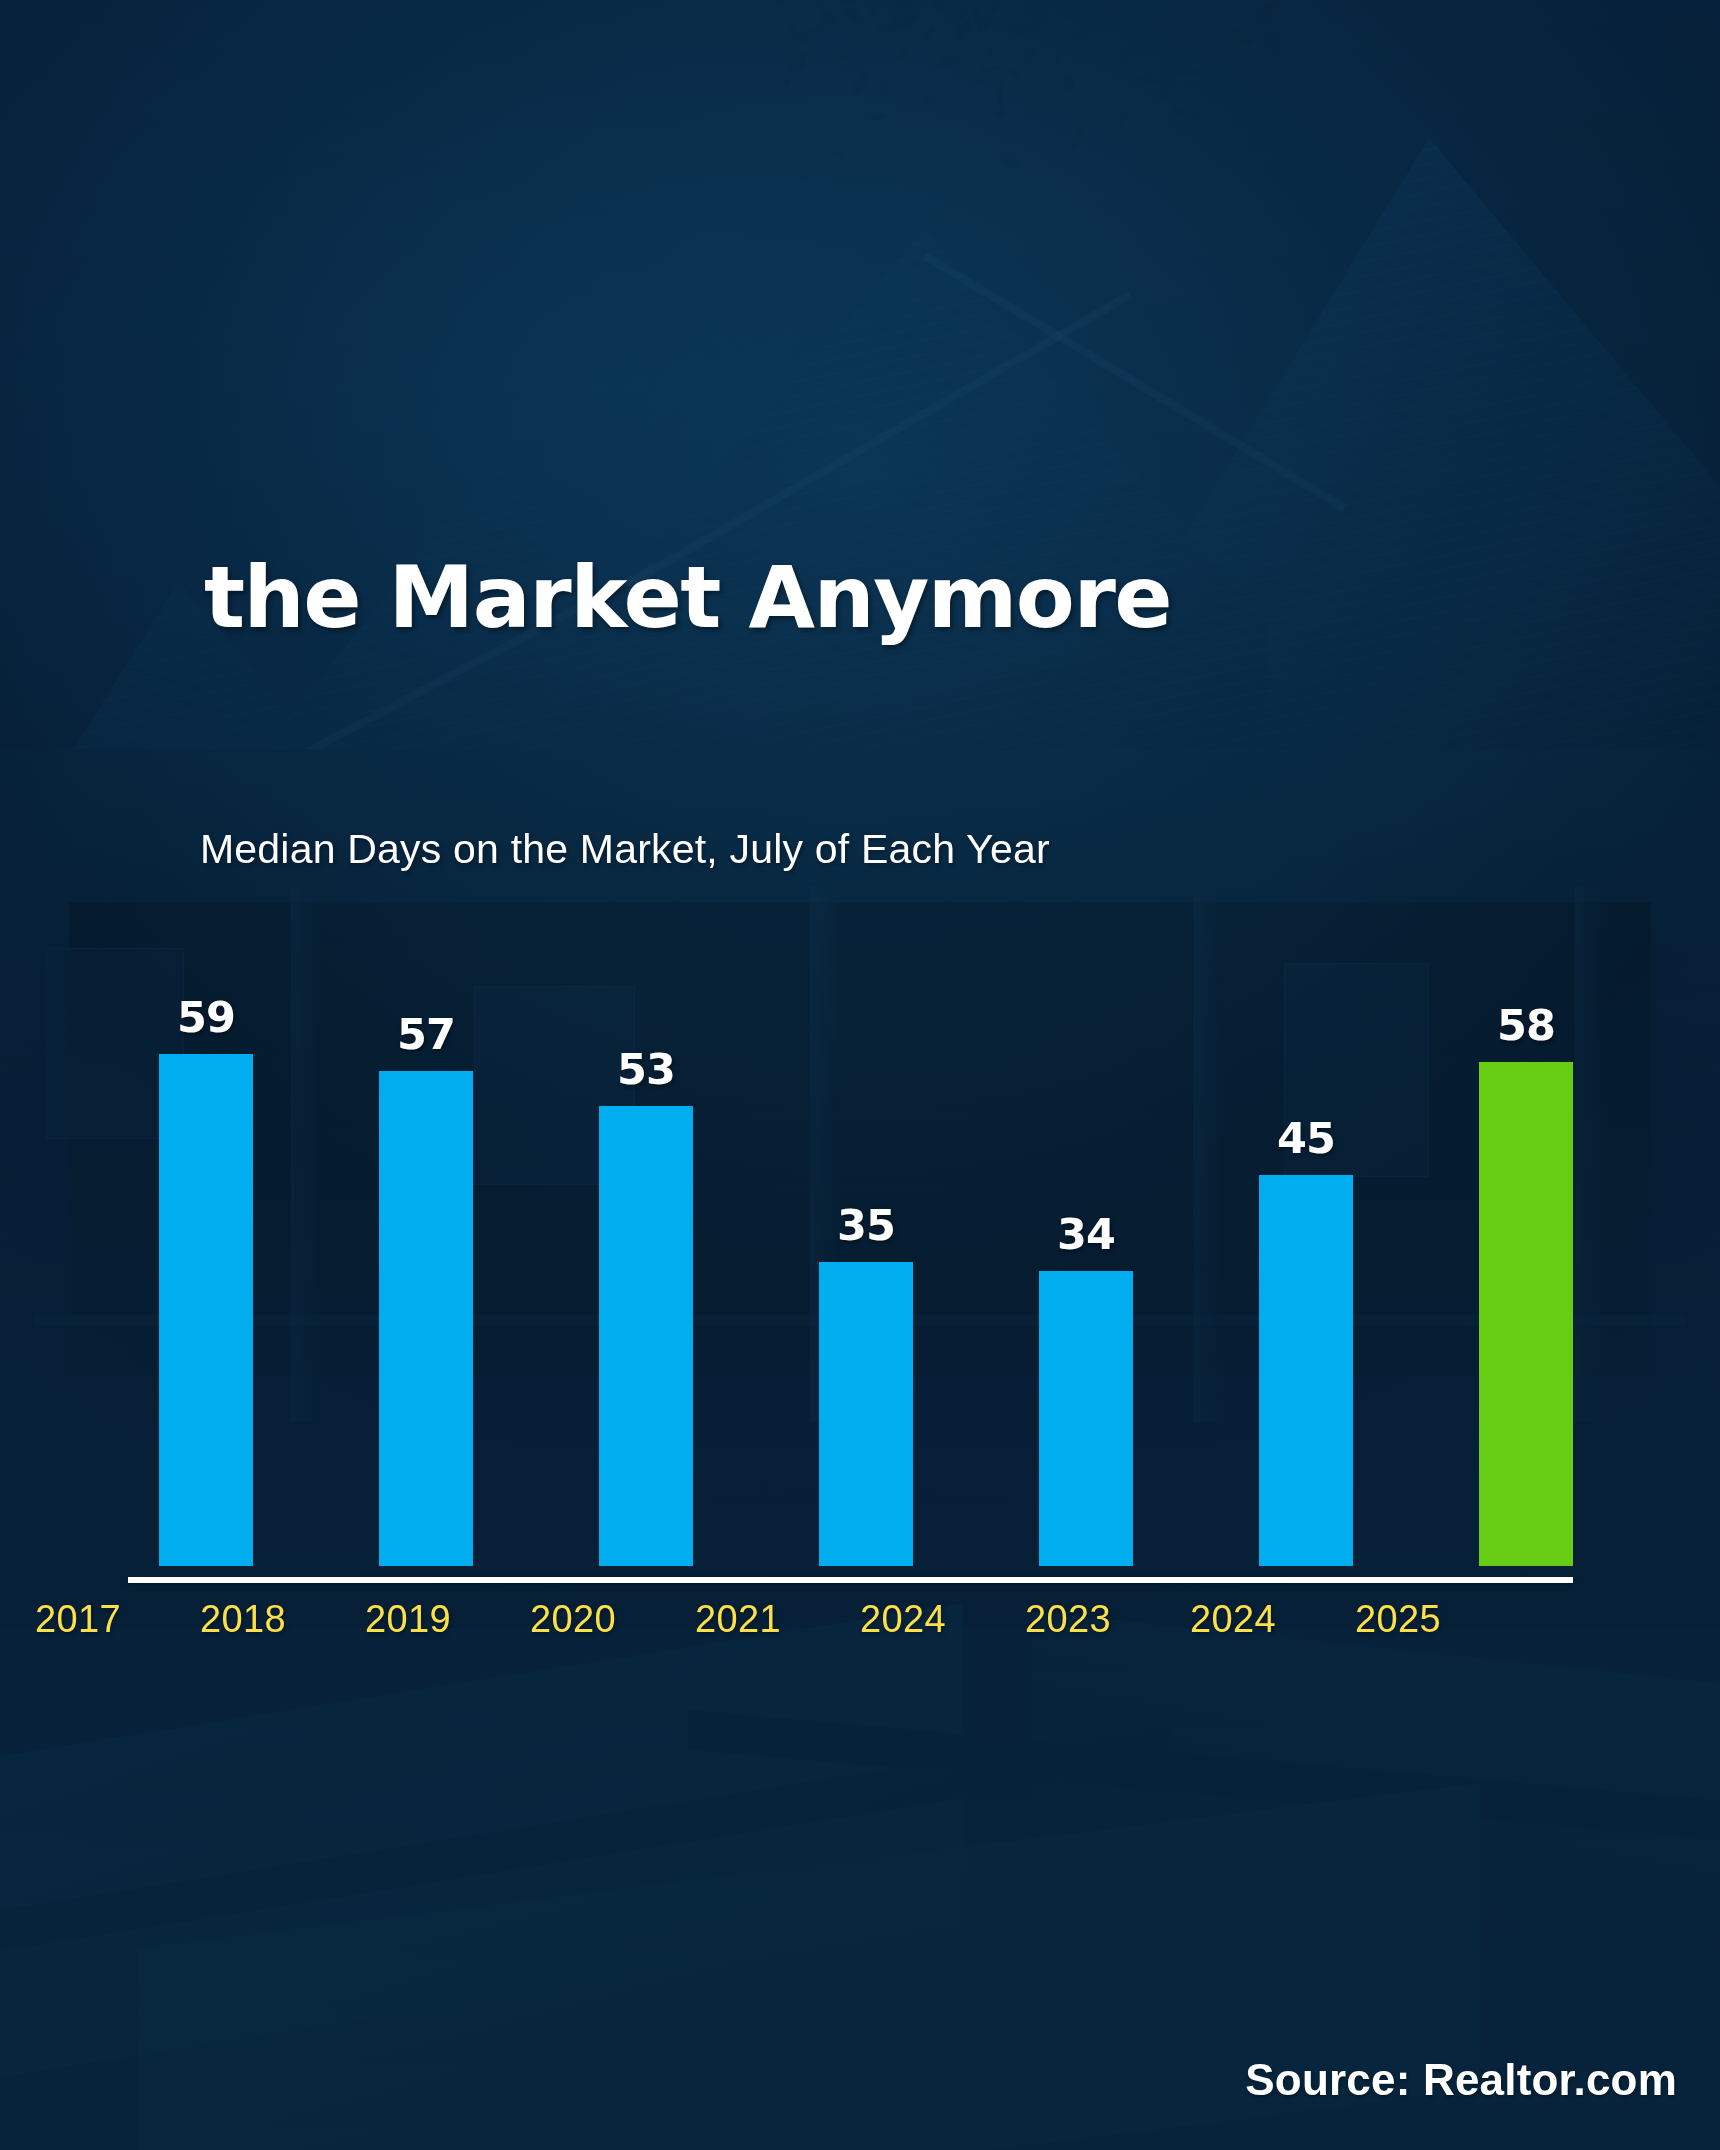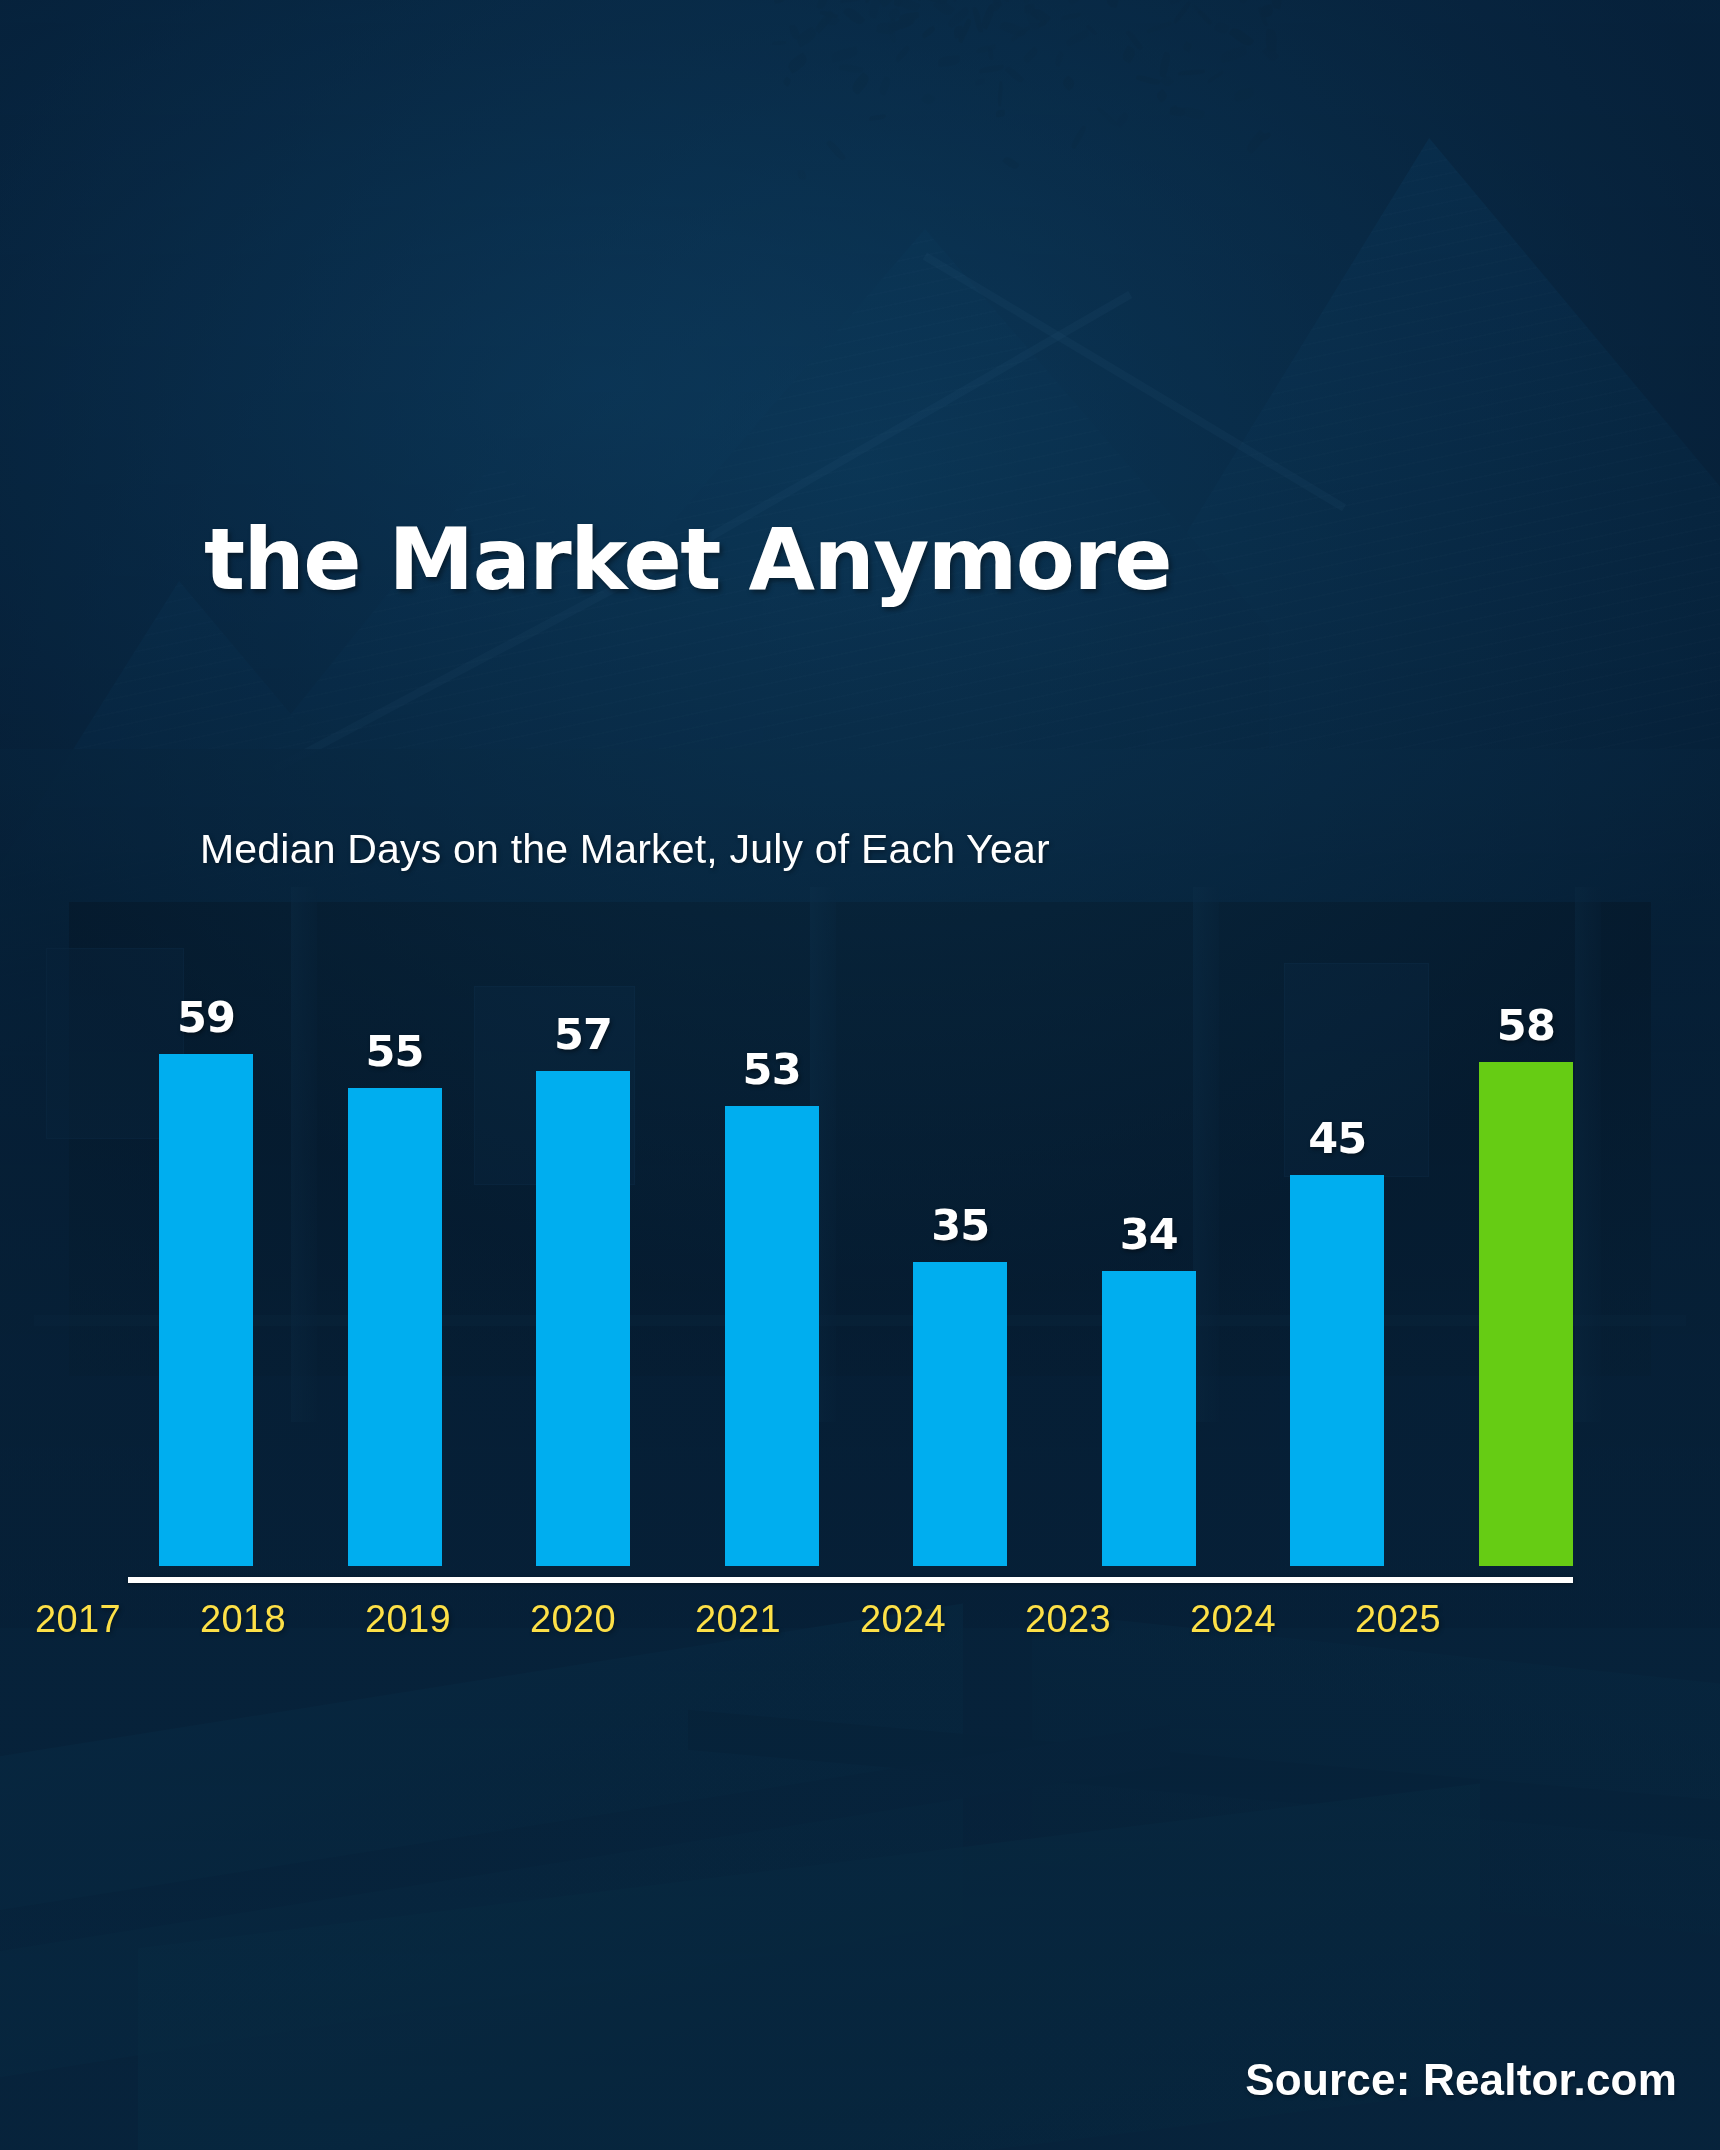--- a/index.html
+++ b/index.html
@@ -159,21 +159,21 @@
     width:1453px;
     color:#ffffff;
     font-family:"DejaVu Sans", sans-serif;
     font-weight:700;
     font-size:86px;
     line-height:1.02;
     letter-spacing:-1.5px;
     text-shadow:2.3px 3.1px 5.4px rgba(0,0,0,.40);
   }
   .headline .ln { display:block; }
-  .headline .ln2 { padding-left:47px; }
+  .headline .ln2 { padding-left:47px;margin-top:38px; }
 
   .subhead {
     position:absolute;
     left:200px; top:826px;
     color:#ffffff;
     font-family:"Liberation Sans", sans-serif;
     font-weight:400;
     font-size:41px;
     letter-spacing:0.2px;
     text-shadow:1.5px 2.3px 4.6px rgba(0,0,0,.35);
@@ -433,24 +433,20 @@
     <div class="subhead">Median Days on the Market, July of Each Year</div>
 
     <div class="chart">
       <div class="plot">
         <div class="bars" id="bars">
             <div class="bar-slot">
               <div class="bar-value" style="bottom: 524px;">59</div>
               <div class="bar-rect" style="height: 512px; background: rgb(0, 174, 239);"></div>
             </div>
             <div class="bar-slot">
-              <div class="bar-value" style="bottom: 490px;">55</div>
-              <div class="bar-rect" style="height: 478px; background: rgb(0, 174, 239);"></div>
-            </div>
-            <div class="bar-slot">
               <div class="bar-value" style="bottom: 507px;">57</div>
               <div class="bar-rect" style="height: 495px; background: rgb(0, 174, 239);"></div>
             </div>
             <div class="bar-slot">
               <div class="bar-value" style="bottom: 472px;">53</div>
               <div class="bar-rect" style="height: 460px; background: rgb(0, 174, 239);"></div>
             </div>
             <div class="bar-slot">
               <div class="bar-value" style="bottom: 316px; margin-top: 34px;">35</div>
               <div class="bar-rect" style="height: 304px; background: rgb(0, 174, 239);"></div>

